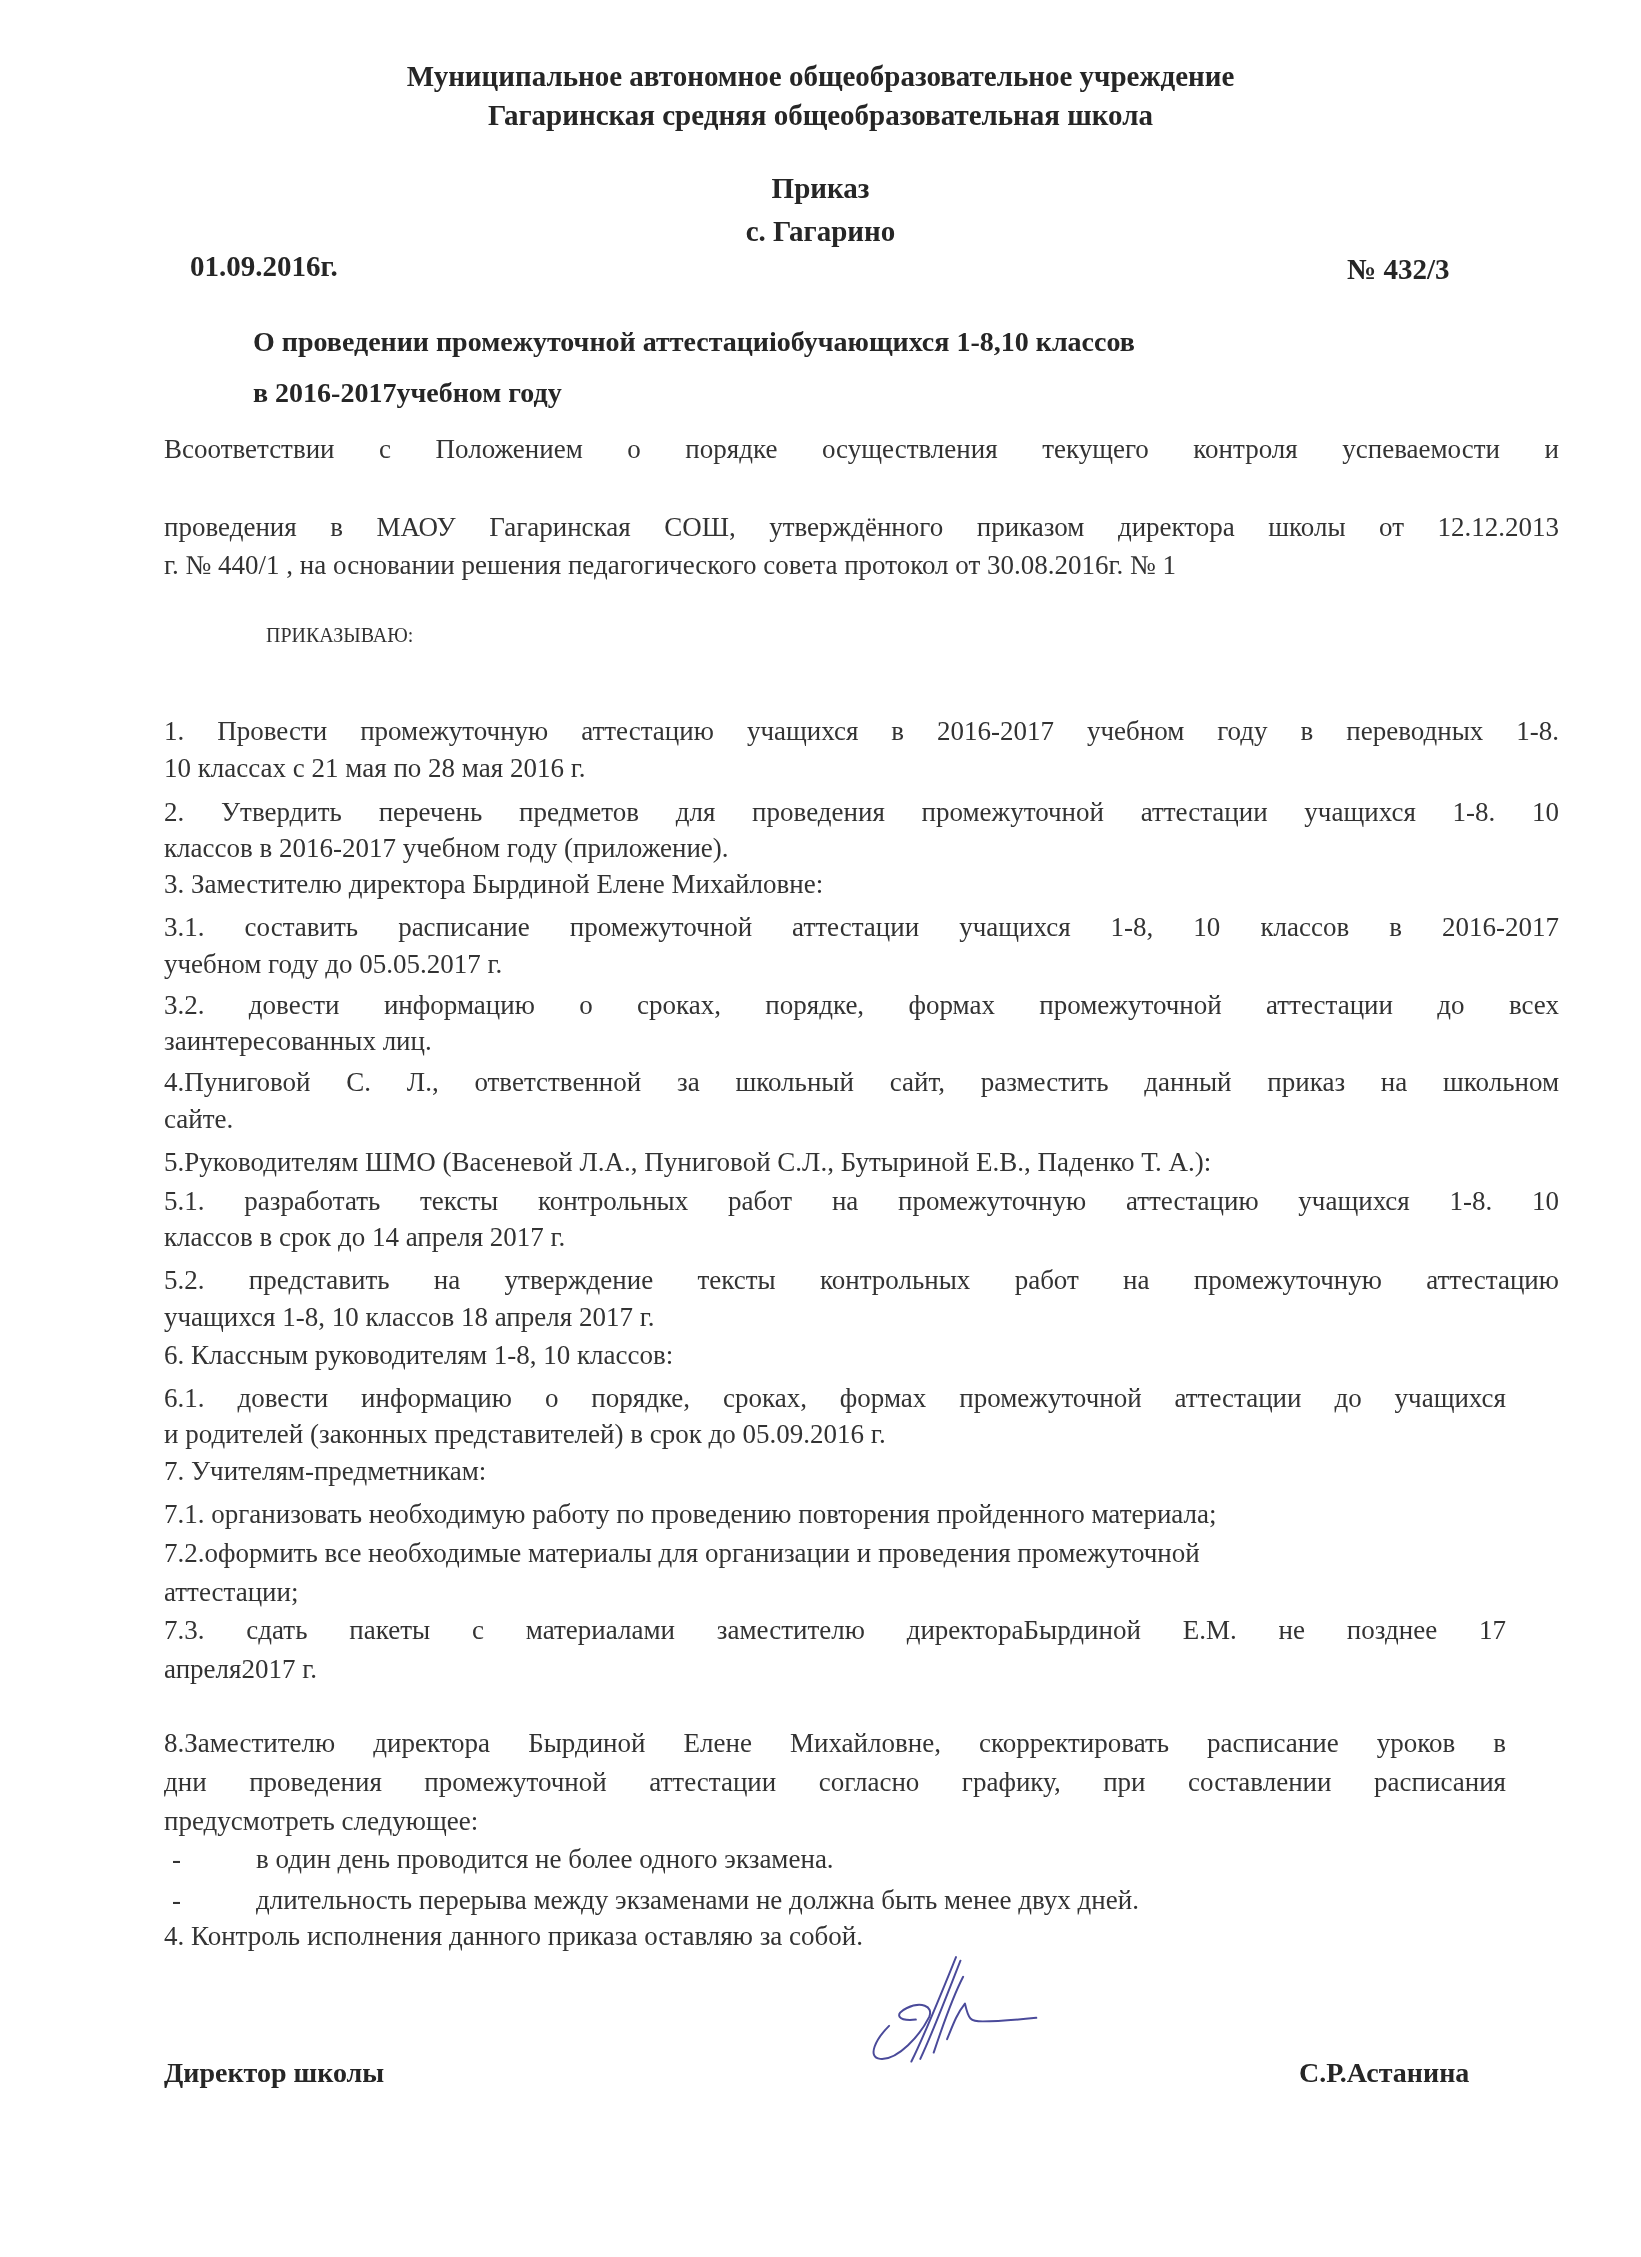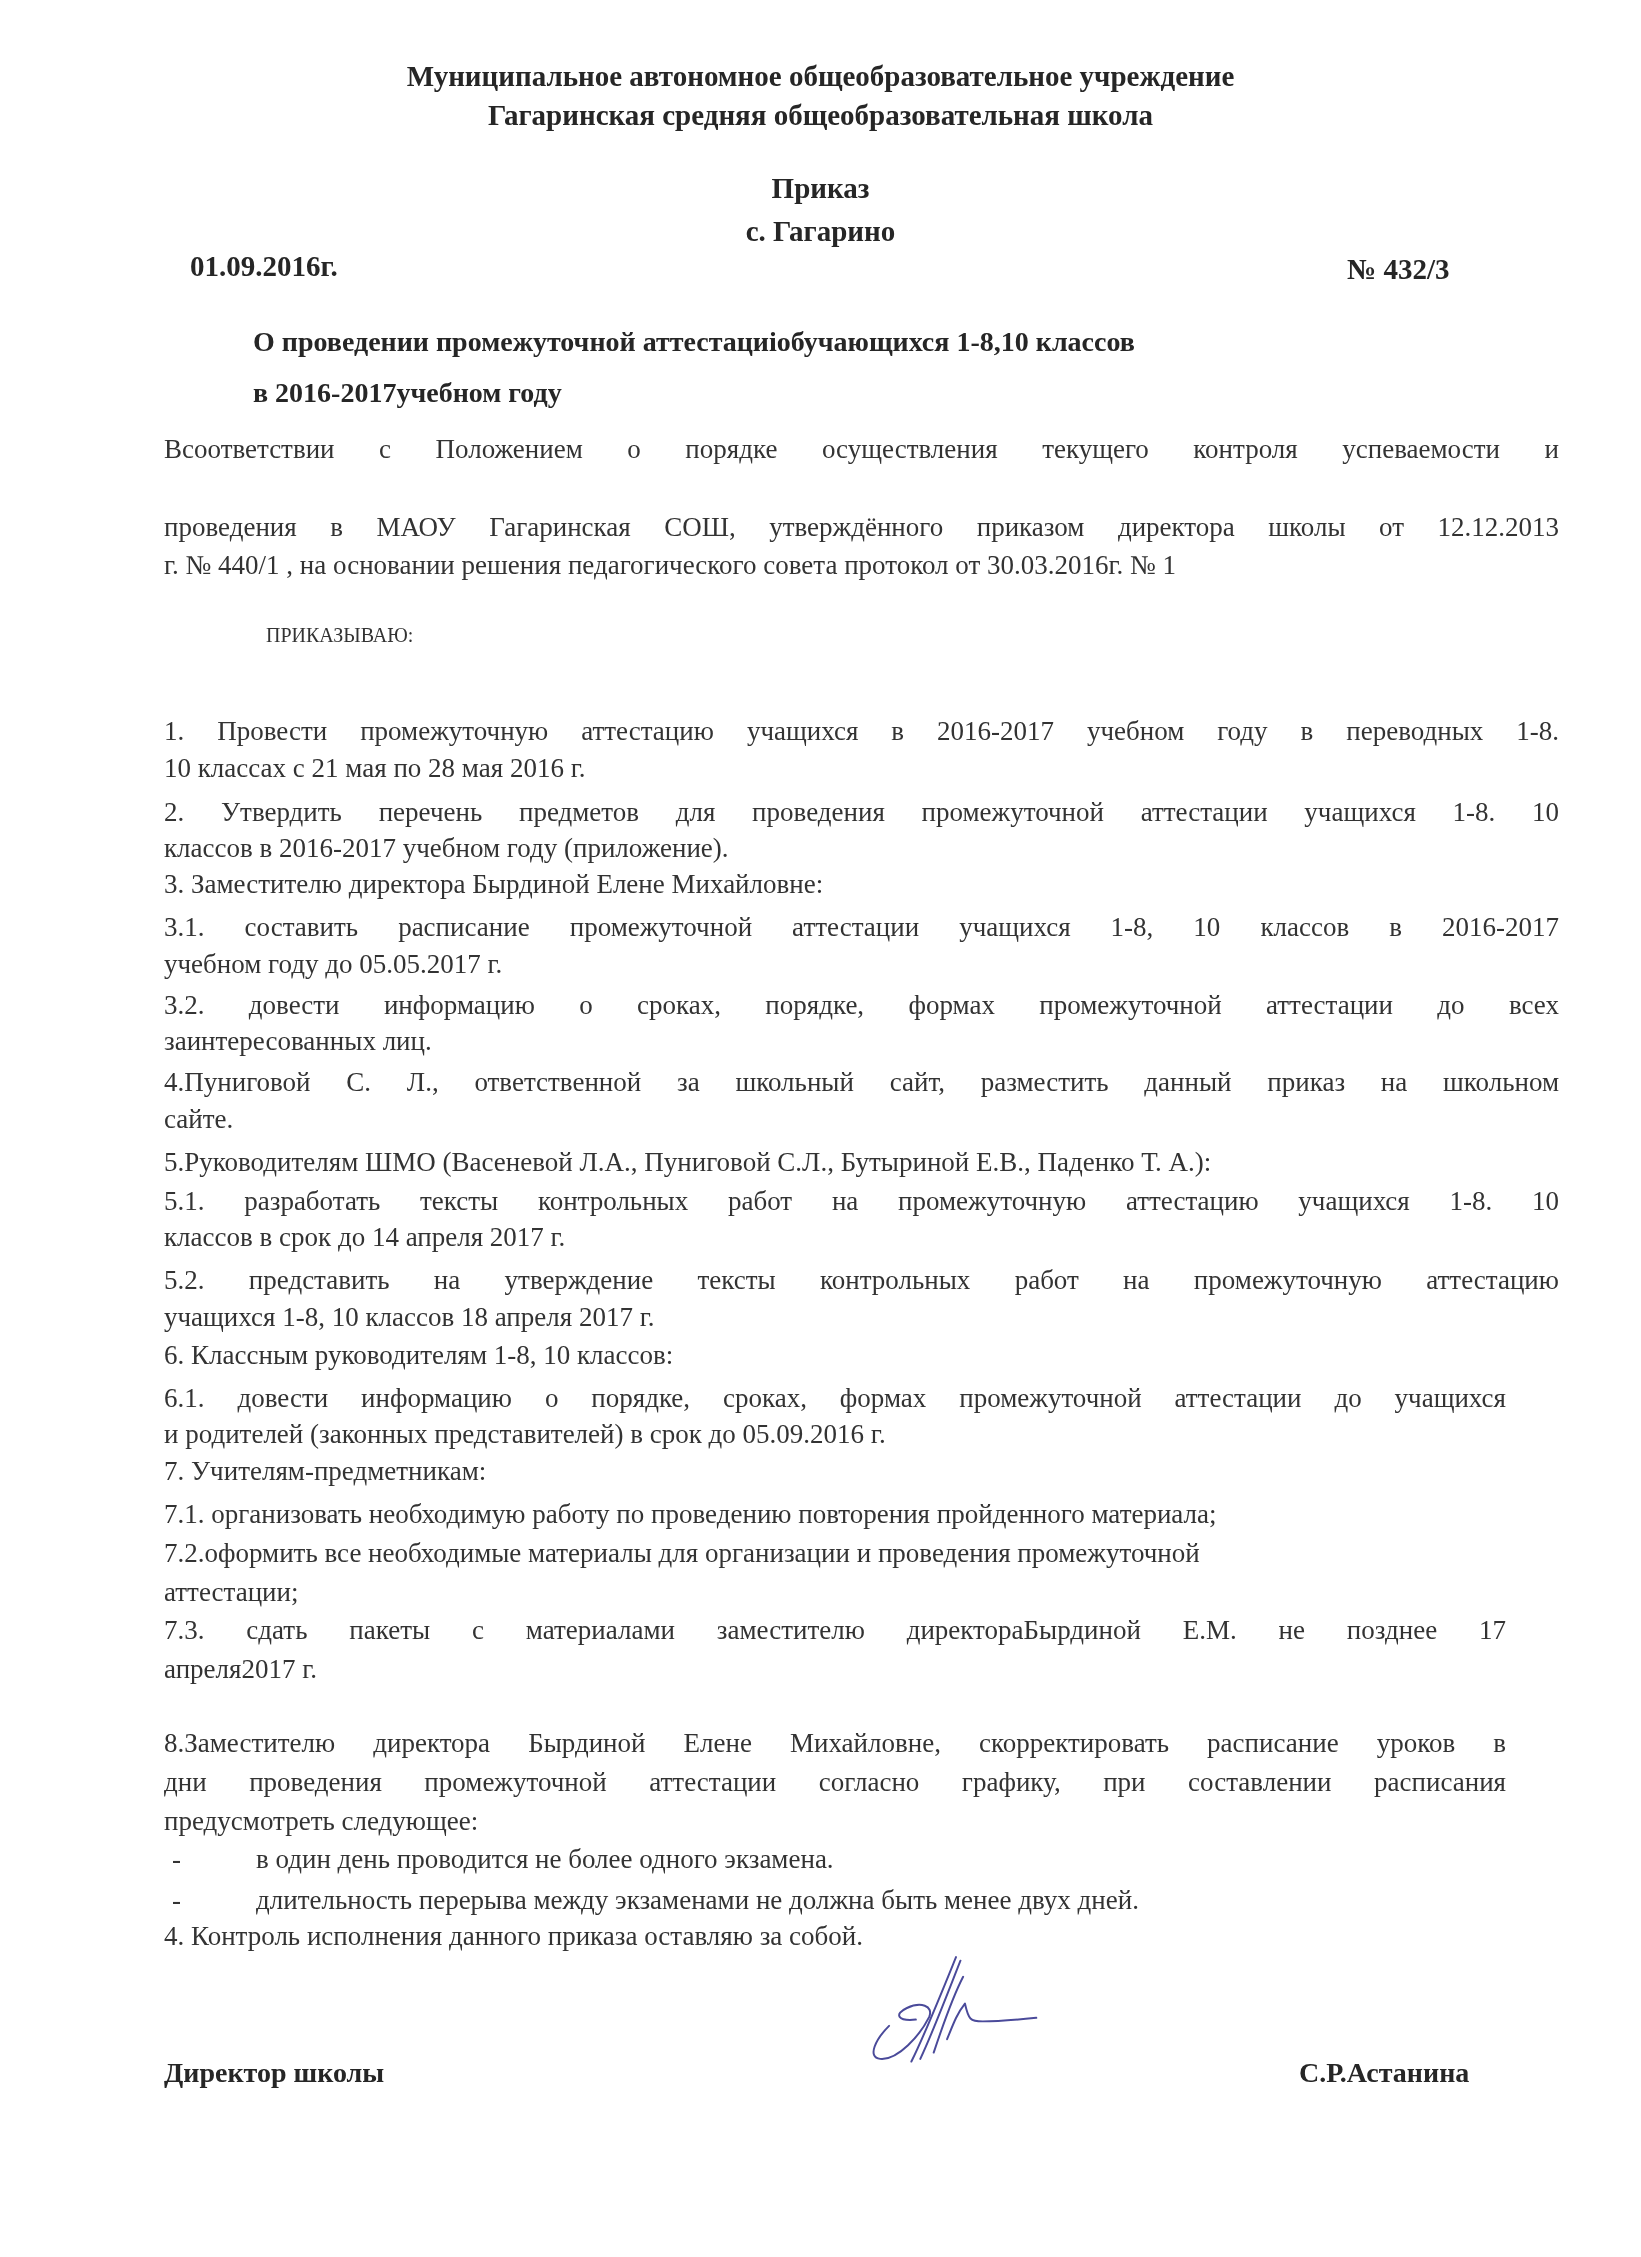--- a/index.html
+++ b/index.html
@@ -65,21 +65,21 @@
   <div class="abs center title-order" style="top:172px;">Приказ</div>
   <div class="abs center title-order" style="top:215px;">с. Гагарино</div>
   <div class="abs title-order" style="left:162px; top:250px;margin-left:28px;">01.09.2016г.</div>
   <div class="abs title-order" style="left:1347px; top:253px;">№ 432/3</div>
 
   <div class="abs subject" style="left:253px; top:324px;">О проведении промежуточной аттестациiобучающихся 1-8,10 классов</div>
   <div class="abs subject" style="left:253px; top:375px;">в 2016-2017учебном  году</div>
 
   <div class="line just" style="left:164px; top:434px;">Всоответствии с Положением о порядке осуществления текущего контроля успеваемости и</div>
   <div class="line just" style="left:164px; top:512px;">проведения в МАОУ Гагаринская  СОШ, утверждённого приказом директора школы от 12.12.2013</div>
-  <div class="line" style="left:164px; top:550px;">г. № 440/1 , на основании  решения педагогического совета  протокол от 30.03.2016г.  № 1</div>
+  <div class="line" style="left:164px; top:550px;">г. № 440/1 , на основании  решения педагогического совета  протокол от 30.08.2016г.  № 1</div>
 
   <div class="line" style="left:266px; top:624px; font-size:20px;">ПРИКАЗЫВАЮ:</div>
 
   <div>
     <div class="line just" style="left:164px; top:716px;">1. Провести промежуточную аттестацию учащихся  в 2016-2017 учебном году в переводных 1-8.</div>
     <div class="line" style="left:164px; top:753px;">10 классах  с 21 мая по 28 мая 2016 г.</div>
 
     <div class="line just" style="left:164px; top:797px;">2. Утвердить перечень предметов для проведения промежуточной аттестации учащихся 1-8. 10</div>
     <div class="line" style="left:164px; top:833px;">классов в 2016-2017 учебном году (приложение).</div>
 

